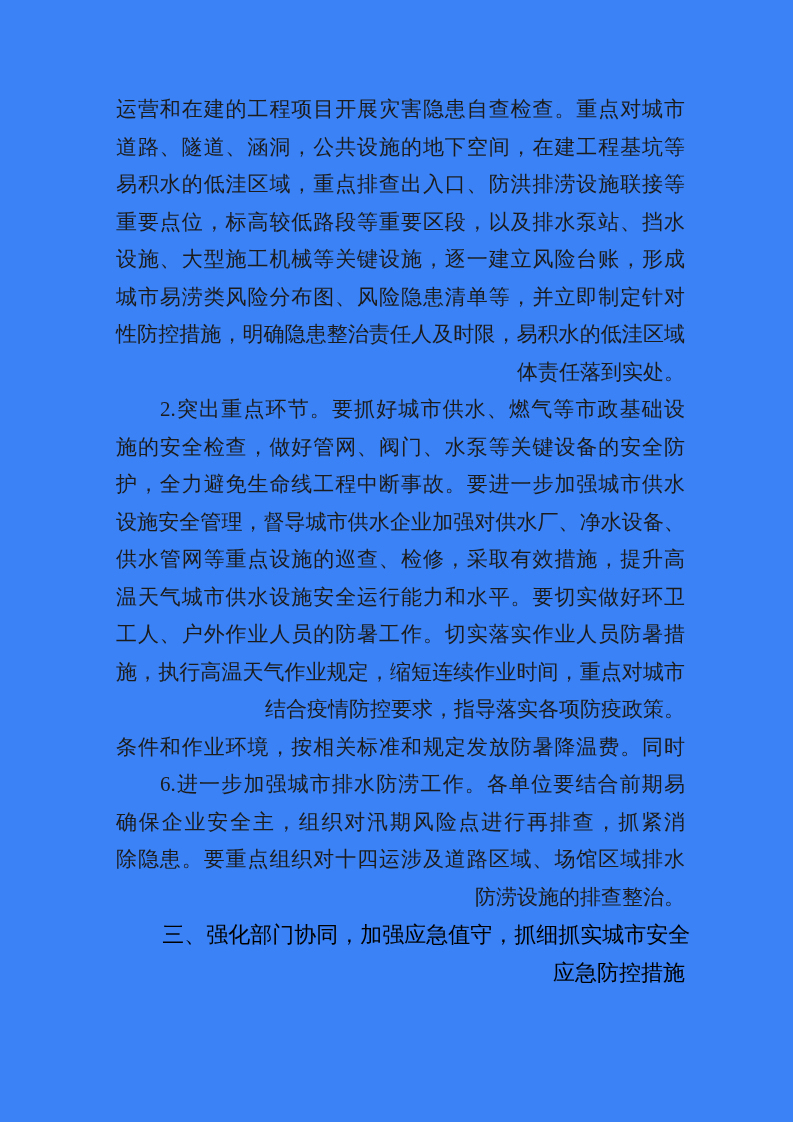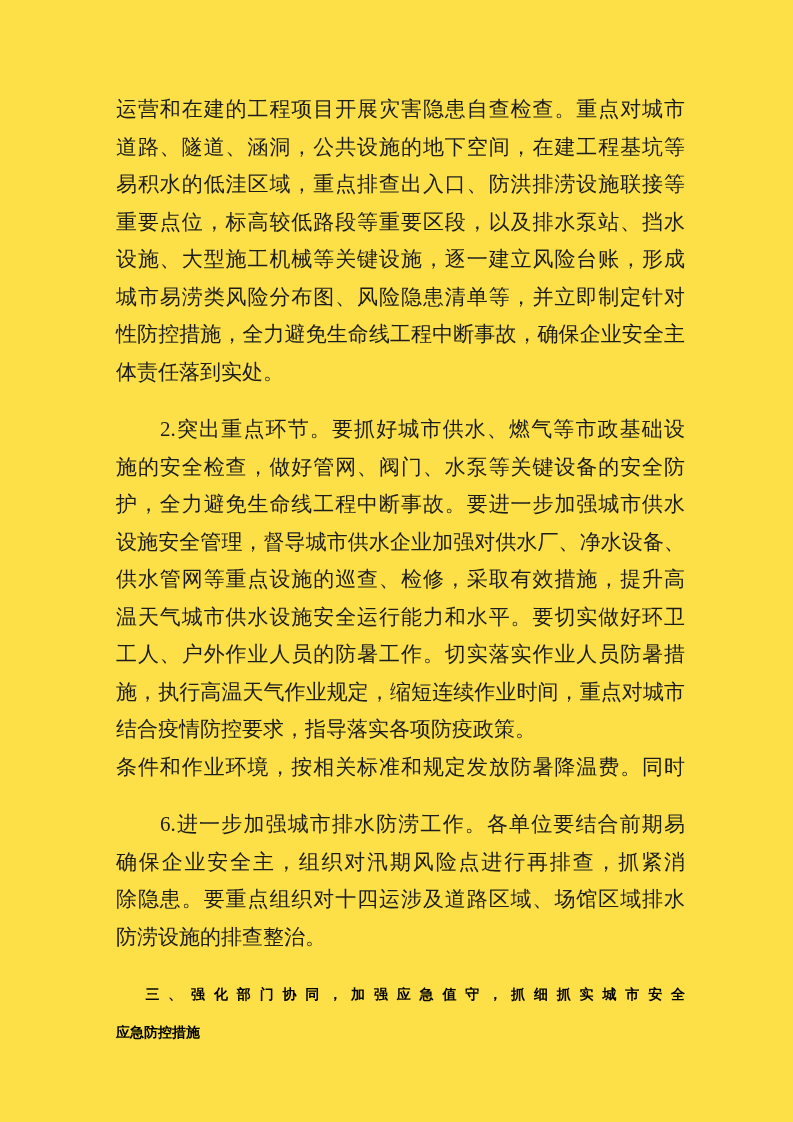--- a/index.html
+++ b/index.html
@@ -10,68 +10,67 @@
     width: 793px;
     height: 1122px;
     background: #ffffff;
     position: relative;
     overflow: hidden;
     font-family: "Liberation Serif", "DejaVu Serif", serif;
   }
   .page {
     position: absolute;
     inset: 0;
-    background: #fde047;
+    background: #3b82f6;
   }
   .text-block {
     position: absolute;
     left: 116px;
     top: 91px;
     width: 569px;
   }
   .paragraph {
     margin: 0;
     padding: 0;
   }
   .line {
     height: 37.5px;
     line-height: 37.5px;
     font-size: 21px;
     color: #1c1c1c;
     white-space: nowrap;
-    text-align: left;
+    text-align: right;
   }
   .line.just {
     text-align: justify;
     text-align-last: justify;
   }
   .line.indent {
     text-indent: 2.1em;
-    margin-top: 20px;
   }
   .paragraph.heading .line {
     font-family: "Liberation Sans", "DejaVu Sans", sans-serif;
-    font-weight: 700;
-    font-size: 14px;
+    font-weight: 400;
+    font-size: 22px;
     color: #000000;
   }
 </style>
 </head>
 <body>
 
 <div class="page">
   <div class="text-block">
       <div class="paragraph body">
         <div class="line just">运营和在建的工程项目开展灾害隐患自查检查。重点对城市</div>
         <div class="line just">道路、隧道、涵洞，公共设施的地下空间，在建工程基坑等</div>
         <div class="line just">易积水的低洼区域，重点排查出入口、防洪排涝设施联接等</div>
         <div class="line just">重要点位，标高较低路段等重要区段，以及排水泵站、挡水</div>
         <div class="line just">设施、大型施工机械等关键设施，逐一建立风险台账，形成</div>
         <div class="line just">城市易涝类风险分布图、风险隐患清单等，并立即制定针对</div>
-        <div class="line just">性防控措施，全力避免生命线工程中断事故，确保企业安全主</div>
+        <div class="line just">性防控措施，明确隐患整治责任人及时限，易积水的低洼区域</div>
         <div class="line">体责任落到实处。</div>
       </div>
       <div class="paragraph body">
         <div class="line just indent">2.突出重点环节。要抓好城市供水、燃气等市政基础设</div>
         <div class="line just">施的安全检查，做好管网、阀门、水泵等关键设备的安全防</div>
         <div class="line just">护，全力避免生命线工程中断事故。要进一步加强城市供水</div>
         <div class="line just">设施安全管理，督导城市供水企业加强对供水厂、净水设备、</div>
         <div class="line just">供水管网等重点设施的巡查、检修，采取有效措施，提升高</div>
         <div class="line just">温天气城市供水设施安全运行能力和水平。要切实做好环卫</div>
         <div class="line just">工人、户外作业人员的防暑工作。切实落实作业人员防暑措</div>

